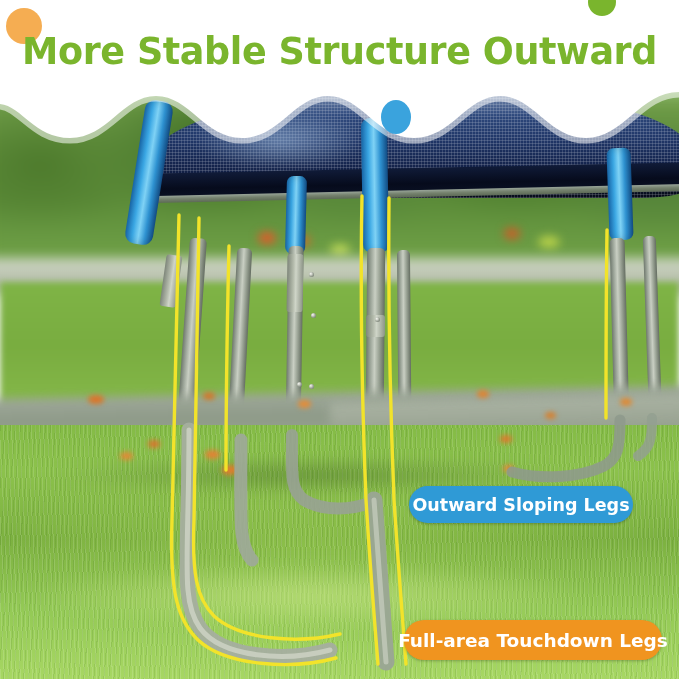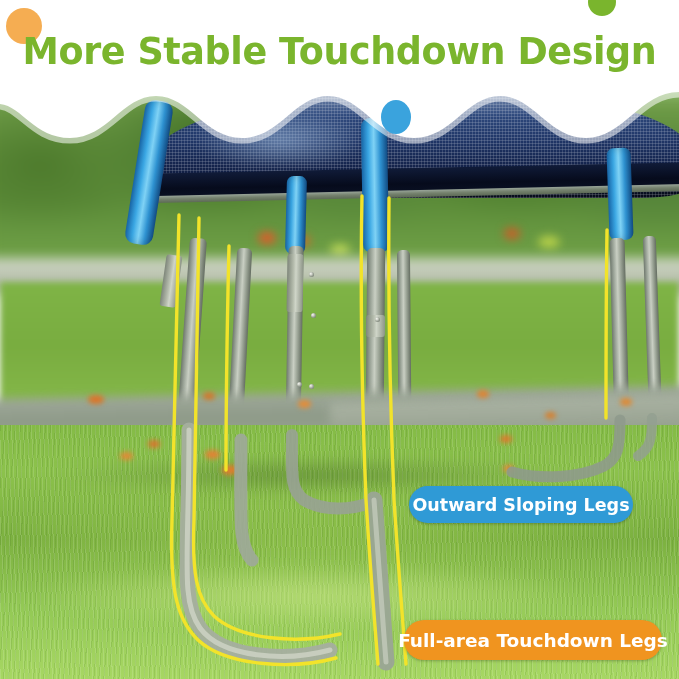--- a/index.html
+++ b/index.html
@@ -385,19 +385,19 @@
              C362 96 376 138 414 138
              C452 138 466 96 500 96
              C534 96 548 138 586 138
              C624 138 640 92 679 92" fill="none" stroke="#ffffff" stroke-width="11" opacity="0.55"></path>
   </svg>
 
   <div class="dot" id="dot-orange"></div>
   <div class="dot" id="dot-green"></div>
   <div class="dot" id="dot-blue"></div>
 
-  <div id="title">More Stable Touchdown Design</div>
+  <div id="title">More Stable Structure Outward</div>
 
   <div class="badge" id="badge-blue">Outward Sloping Legs</div>
 
   <div class="badge" id="badge-orange">Full-area Touchdown Legs</div>
 
 </div>
 
 </body></html>

